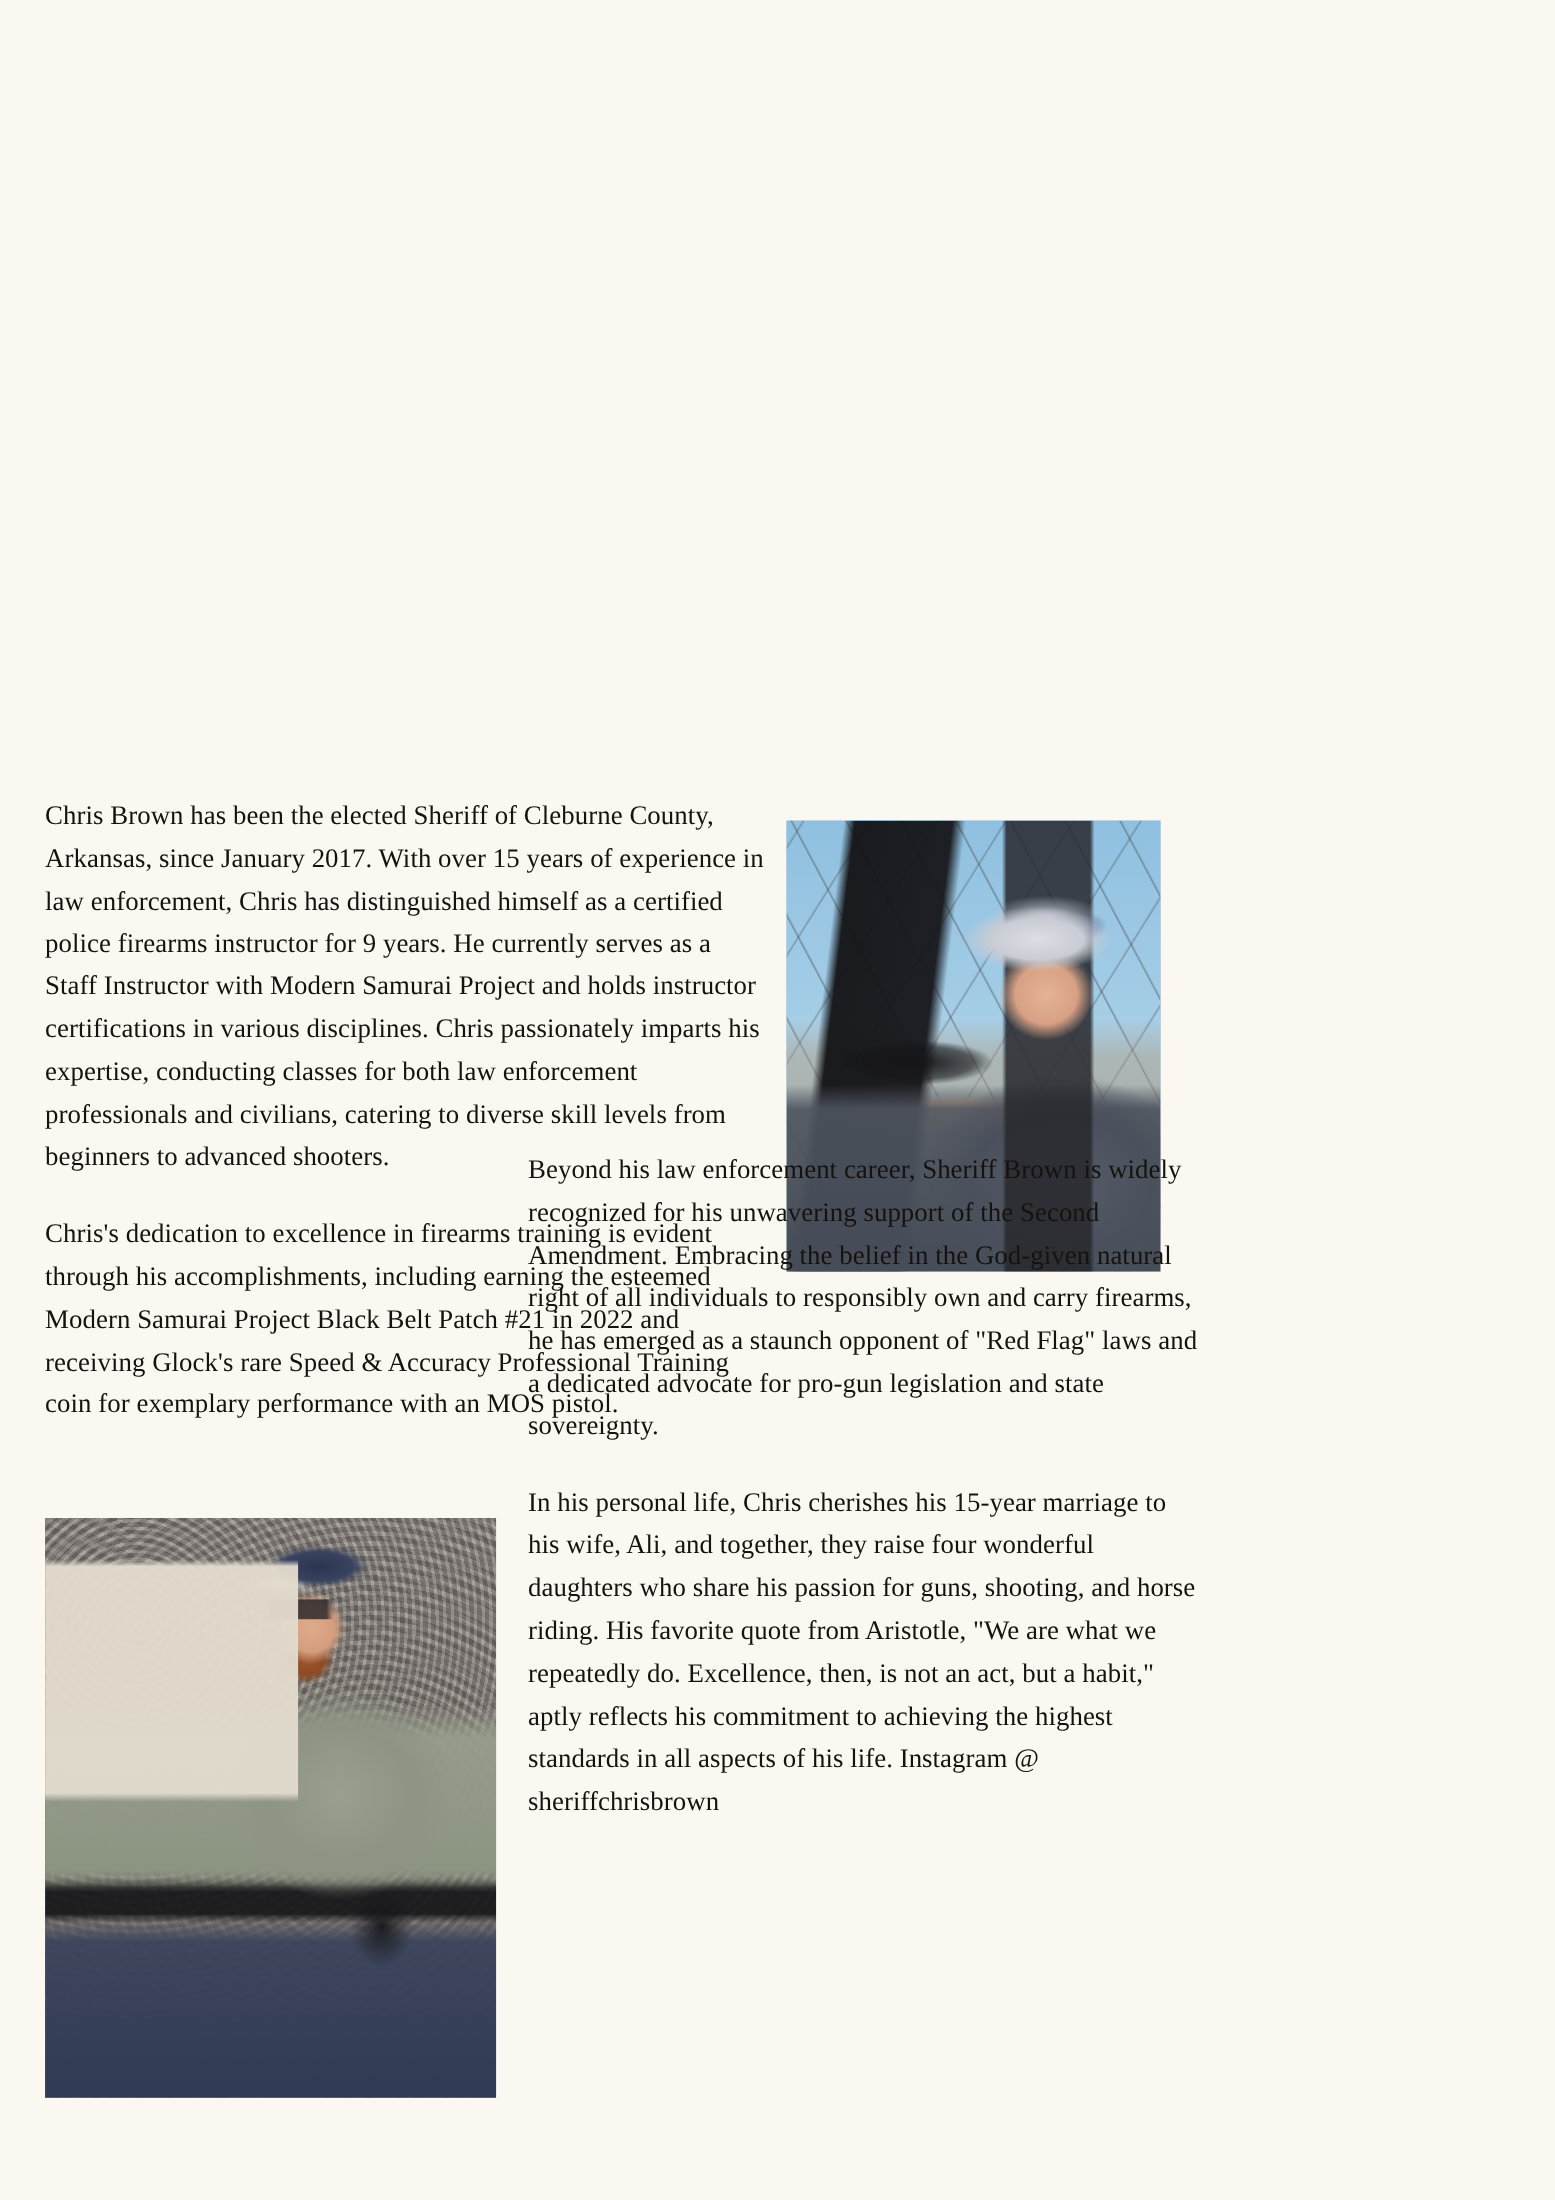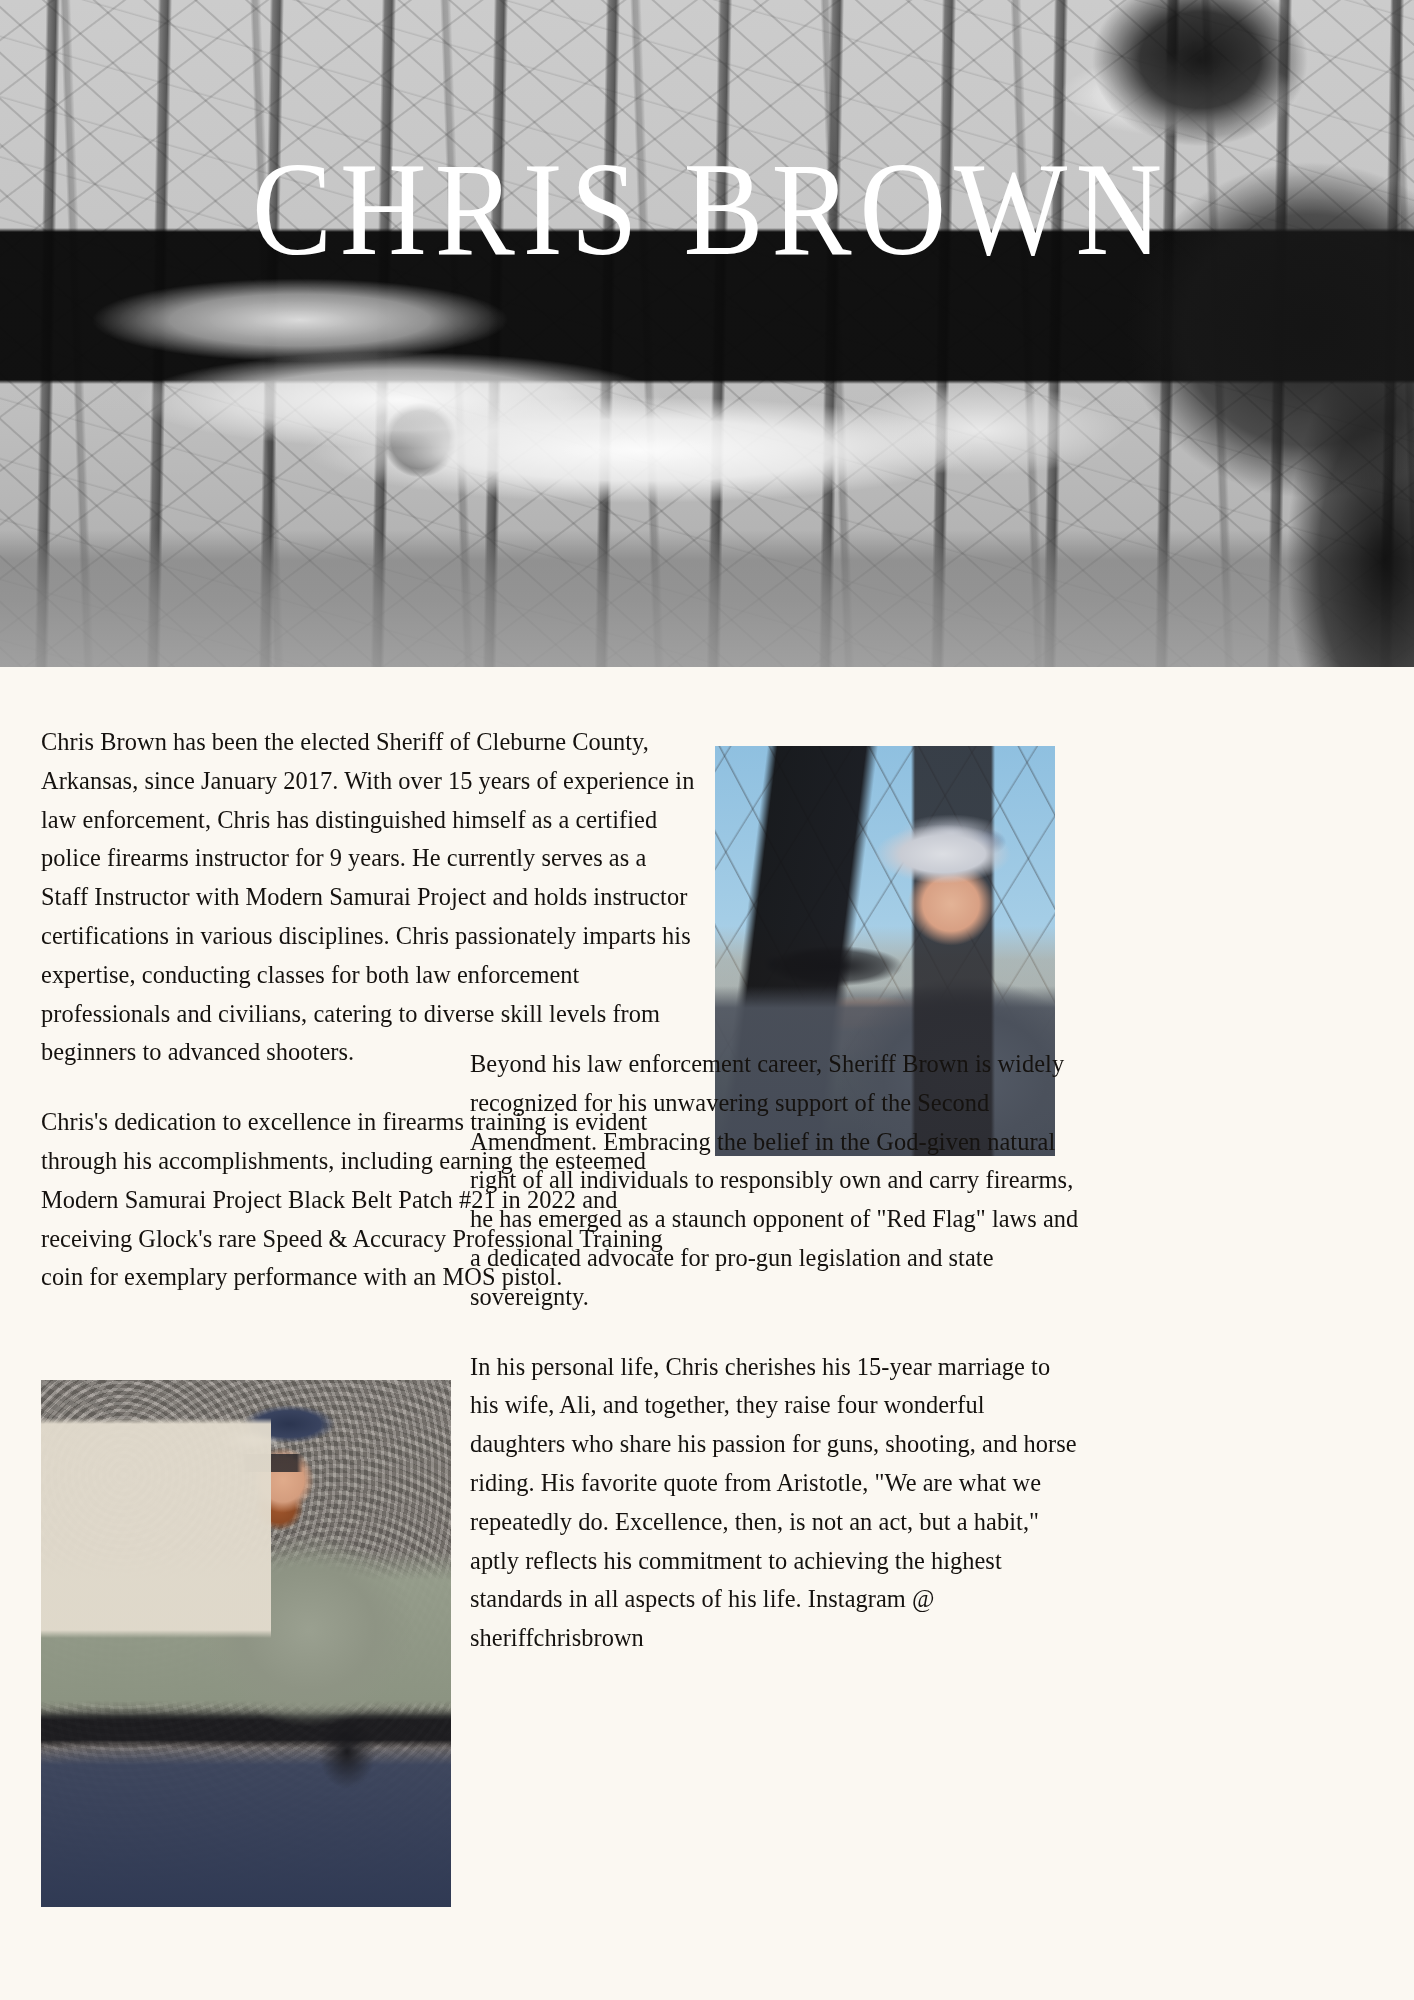--- a/index.html
+++ b/index.html
@@ -229,36 +229,32 @@
       linear-gradient(180deg, rgba(150,134,118,0) 330px, rgba(150,134,118,0.5) 380px, rgba(142,126,110,0.7) 527px),
       
       repeating-radial-gradient(circle at 20% 18%, rgba(255,255,255,0.10) 0 3px, rgba(0,0,0,0.14) 3px 7px),
       repeating-radial-gradient(circle at 72% 56%, rgba(255,255,255,0.08) 0 4px, rgba(0,0,0,0.12) 4px 9px),
       repeating-linear-gradient(28deg, rgba(255,255,255,0.06) 0 5px, rgba(0,0,0,0.09) 5px 11px),
       linear-gradient(180deg, #908a84 0%, #8a847d 45%, #867f77 72%, #7d7168 100%);
   }
 
   .sec2-text {
     position: absolute;
-    left: 470px;
+    left: 480px;
     top: 378px;
     width: 612px;
   }
   .sec2-text p { margin: 0 0 31px 0; }
   .sec2-text p:last-child { margin-bottom: 0; }
 </style>
 </head>
 <body>
 
 <div class="page">
 
-  <div class="hero">
-    <div class="hero-photo"></div>
-    <div class="hero-title">CHRIS BROWN</div>
-  </div>
 
   <div class="content">
 
     <div class="sec1-text body-text">
       <p>Chris Brown has been the elected Sheriff of Cleburne County, Arkansas, since January 2017. With over 15 years of experience in law enforcement, Chris has distinguished himself as a certified police firearms instructor for 9 years. He currently serves as a Staff Instructor with Modern Samurai Project and holds instructor certifications in various disciplines. Chris passionately imparts his expertise, conducting classes for both law enforcement professionals and civilians, catering to diverse skill levels from beginners to advanced shooters.</p>
       <p>Chris's dedication to excellence in firearms training is evident through his accomplishments, including earning the esteemed Modern Samurai Project Black Belt Patch #21 in 2022 and receiving Glock's rare Speed &amp; Accuracy Professional Training coin for exemplary performance with an MOS pistol.</p>
     </div>
 
     <div class="photo-right">
       <div class="photo-right-img"></div>

